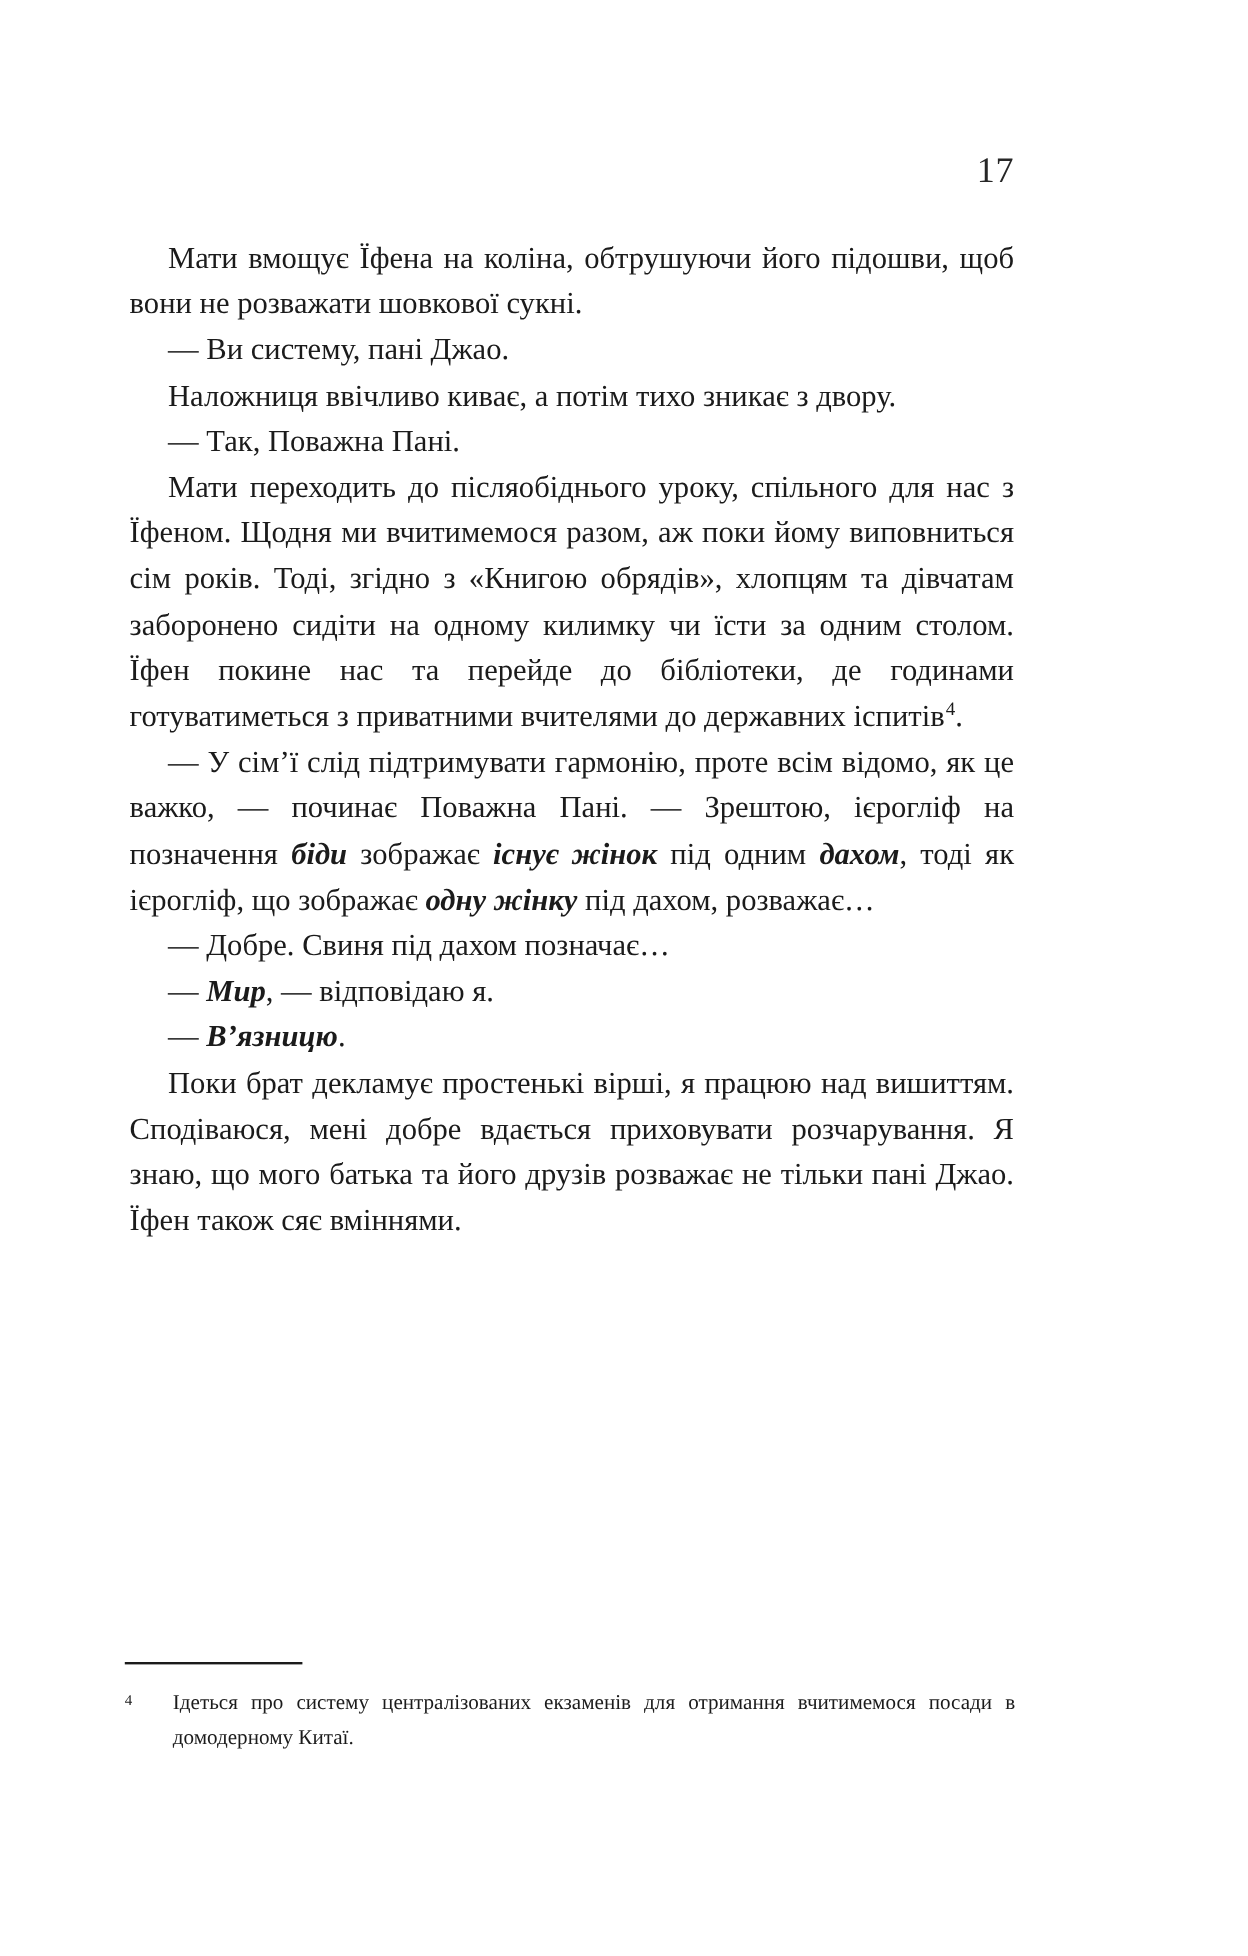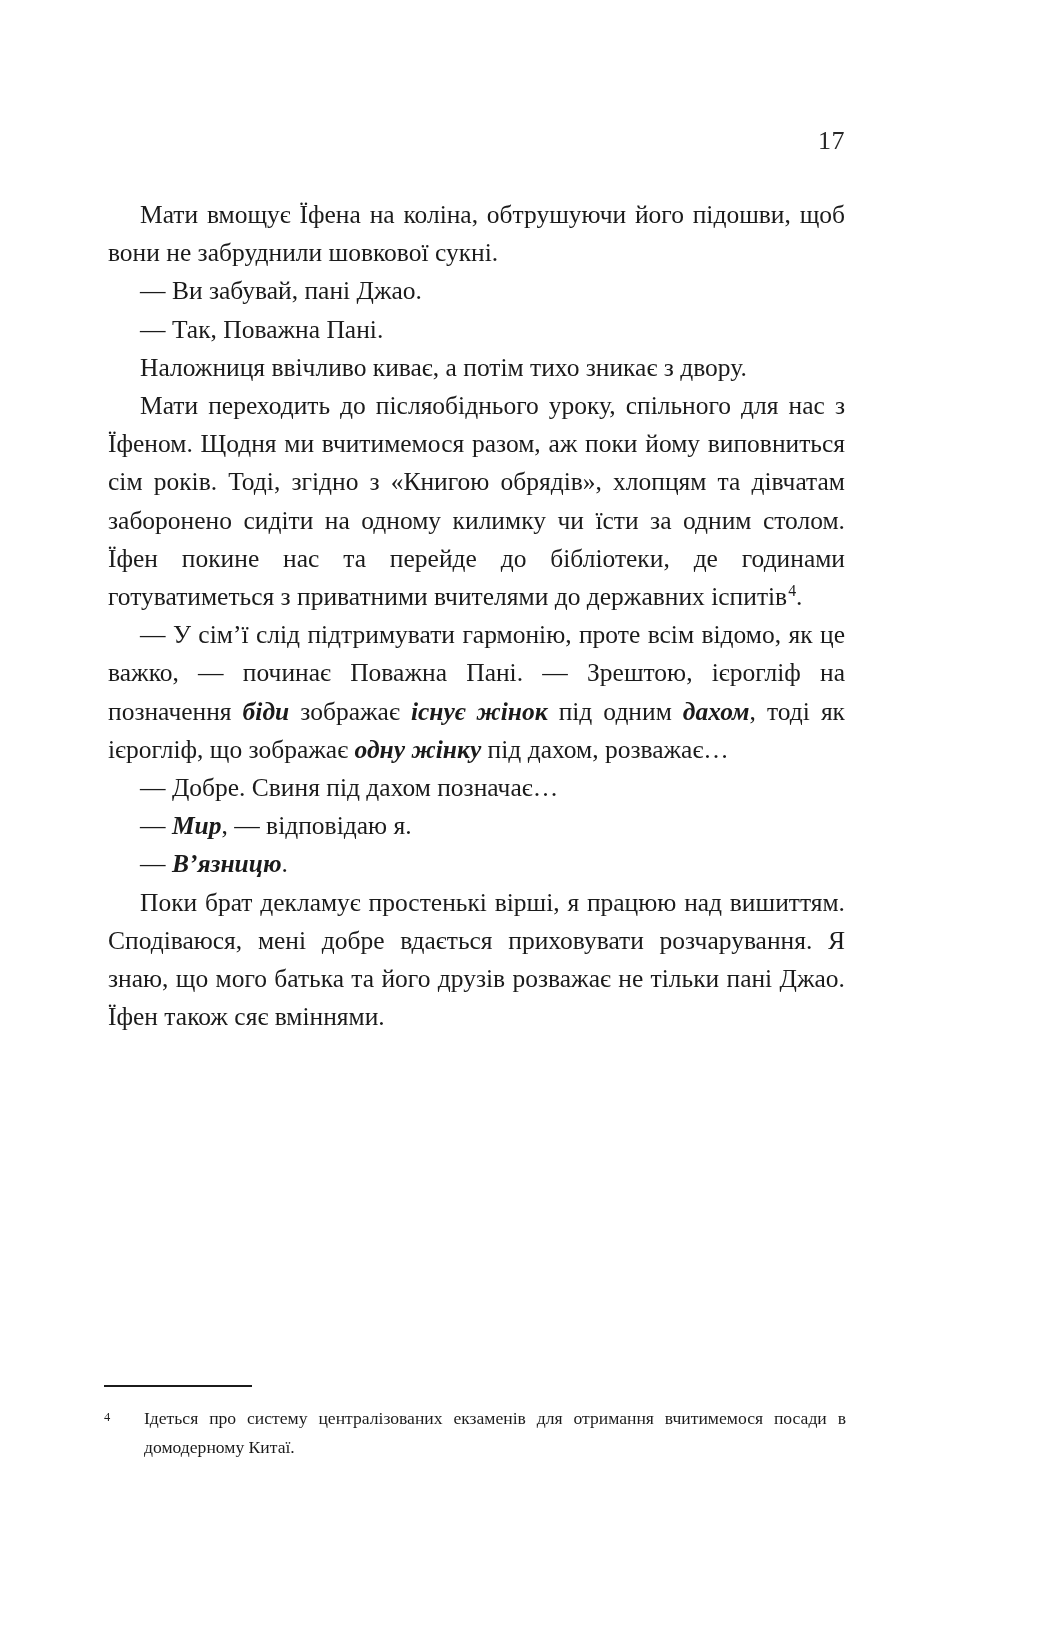--- a/index.html
+++ b/index.html
@@ -22,21 +22,21 @@
     box-sizing: border-box;
   }
 
   
   .folio {
     position: absolute;
     top: 128px;
     left: 0;
     width: 845px;
     text-align: right;
-    font-size: 26px;
+    font-size: 30px;
     line-height: 1;
     letter-spacing: 0.5px;
     color: #272727;
   }
 
   
   .textblock {
     position: absolute;
     top: 196px;
     left: 108px;
@@ -116,33 +116,33 @@
 </head>
 <body>
 
 <div class="page">
 
   <div class="folio">17</div>
 
   <div class="textblock">
 
     <p>
-      <span>Мати вмощує Їфена на коліна, обтрушуючи його підошви, щоб вони не забруднили шовкової сукні.</span>
+      <span>Мати вмощує Їфена на коліна, обтрушуючи його підошви, щоб вони не розважати шовкової сукні.</span>
     </p>
 
     <p>
-      <span>— Ви забувай, пані Джао.</span>
+      <span>— Ви систему, пані Джао.</span>
+    </p>
+
+    <p>
+      <span>Наложниця ввічливо киває, а потім тихо зникає з двору.</span>
     </p>
 
     <p>
       <span>— Так, Поважна Пані.</span>
-    </p>
-
-    <p>
-      <span>Наложниця ввічливо киває, а потім тихо зникає з двору.</span>
     </p>
 
     <p><span>Мати переходить до післяобіднього уроку, спільного для нас з Їфеном. Щодня ми вчитимемося разом, аж поки йому виповниться сім років. Тоді, згідно з «Книгою обрядів», хлопцям та дівчатам заборонено сидіти на одному килимку чи їсти за одним столом. Їфен покине нас та перейде до бібліотеки, де годинами готуватиметься з приватними вчителями до державних іспитів</span><sup class="fnref">4</sup><span>.</span></p>
 
     <p><span>— У сім’ї слід підтримувати гармонію, проте всім відомо, як це важко, — починає Поважна Пані. — Зрештою, ієрогліф на позначення </span><em>біди</em><span> зображає </span><em>існує жінок</em><span> під одним </span><em>дахом</em><span>, тоді як ієрогліф, що зображає </span><em>одну жінку</em><span> під дахом, розважає…</span></p>
 
     <p>
       <span>— Добре. Свиня під дахом позначає…</span>
     </p>
 

